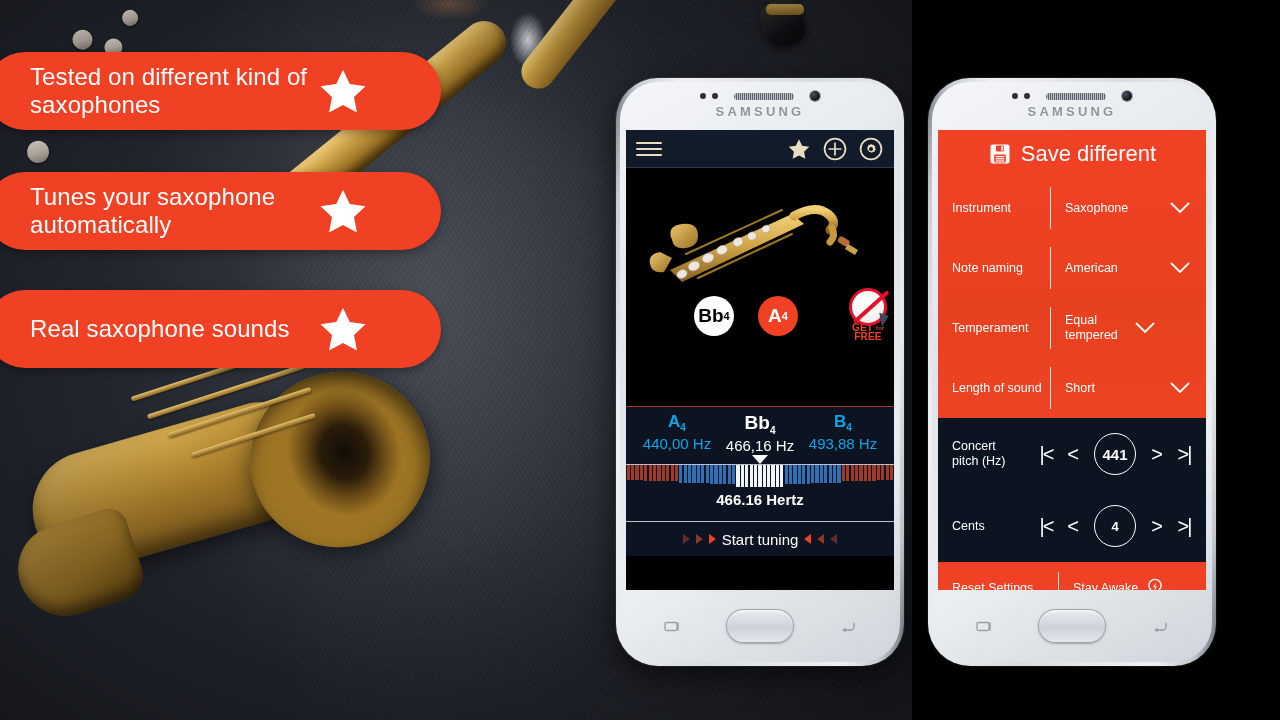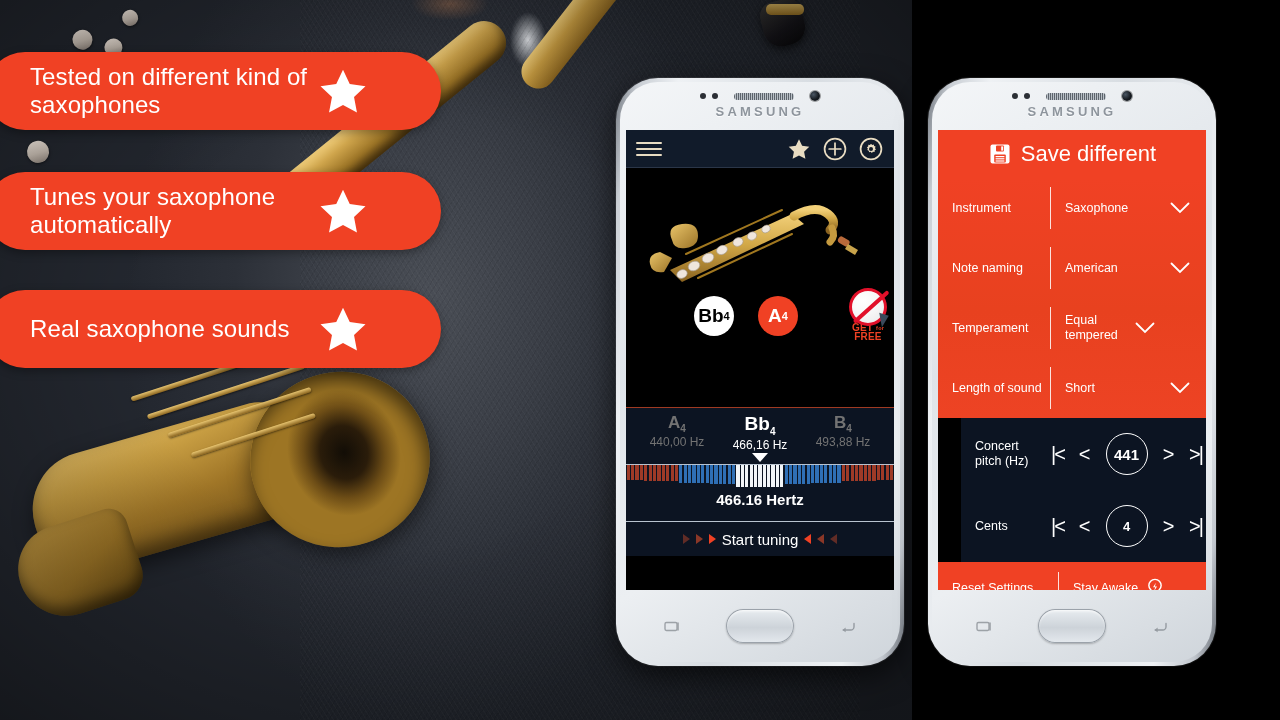--- a/index.html
+++ b/index.html
@@ -270,22 +270,22 @@
   .freebadge-txt small { font-size:5.5px; font-weight:700; vertical-align:middle; }
 
   .freq-row {
     flex:0 0 56px; background:#0c1422;
     display:flex; align-items:flex-start; justify-content:space-between;
     padding:6px 14px 0 14px;
   }
   .freq-cell { text-align:center; width:74px; }
   .freq-note { font-size:17px; font-weight:700; line-height:1.1; }
   .freq-note sub { font-size:10px; }
-  .freq-hz { font-size:12px; margin-top:1px; }
-  .fc-side .freq-note, .fc-side .freq-hz { color:#737373; }
+  .freq-hz { font-size:15px; margin-top:1px; }
+  .fc-side .freq-note, .fc-side .freq-hz { color:#0ea5e9; }
   .fc-mid .freq-note { color:#fff; font-size:19px; }
   .fc-mid .freq-hz { color:#fff; }
   .mid-marker {
     width:0; height:0; margin:1px auto 0 auto;
     border-left:8px solid transparent; border-right:8px solid transparent;
     border-top:9px solid #fff;
   }
 
   .scale-wrap {
     flex:0 0 58px; background:#0c1422; position:relative;
@@ -322,21 +322,21 @@
   .floppy { width:24px; height:24px; }
   .settings-top { background:linear-gradient(180deg,#f04124 0%, #e8411f 55%, #ed4324 100%); }
   .srow {
     display:flex; align-items:center; height:60px;
     color:#fff; font-size:12.5px; position:relative;
   }
   .srow .lbl { width:112px; padding-left:14px; line-height:1.2; }
   .srow .vsep { width:1px; align-self:stretch; margin:9px 0; background:rgba(255,255,255,.85); }
   .srow .val { flex:1 1 auto; padding-left:14px; line-height:1.2; }
   .chev { width:20px; height:12px; margin-right:16px; }
-  .dark-block { background:#0c1422;margin-left:23px; }
+  .dark-block { background:#0c1422; }
   .stepper-row { display:flex; align-items:center; height:72px; color:#fff; }
   .stepper-row .lbl { width:86px; padding-left:14px; font-size:12.5px; line-height:1.2; }
   .steps { flex:1 1 auto; display:flex; align-items:center; justify-content:center; gap:7px; }
   .sbtn { color:#fff; font-size:20px; width:20px; text-align:center; line-height:1; }
   .sbtn.edge { letter-spacing:-2px; }
   .val-circle {
     width:42px; height:42px; border-radius:50%; border:1.6px solid #fff;
     display:flex; align-items:center; justify-content:center;
     font-size:15px; font-weight:700; color:#fff; margin:0 4px;
   }

